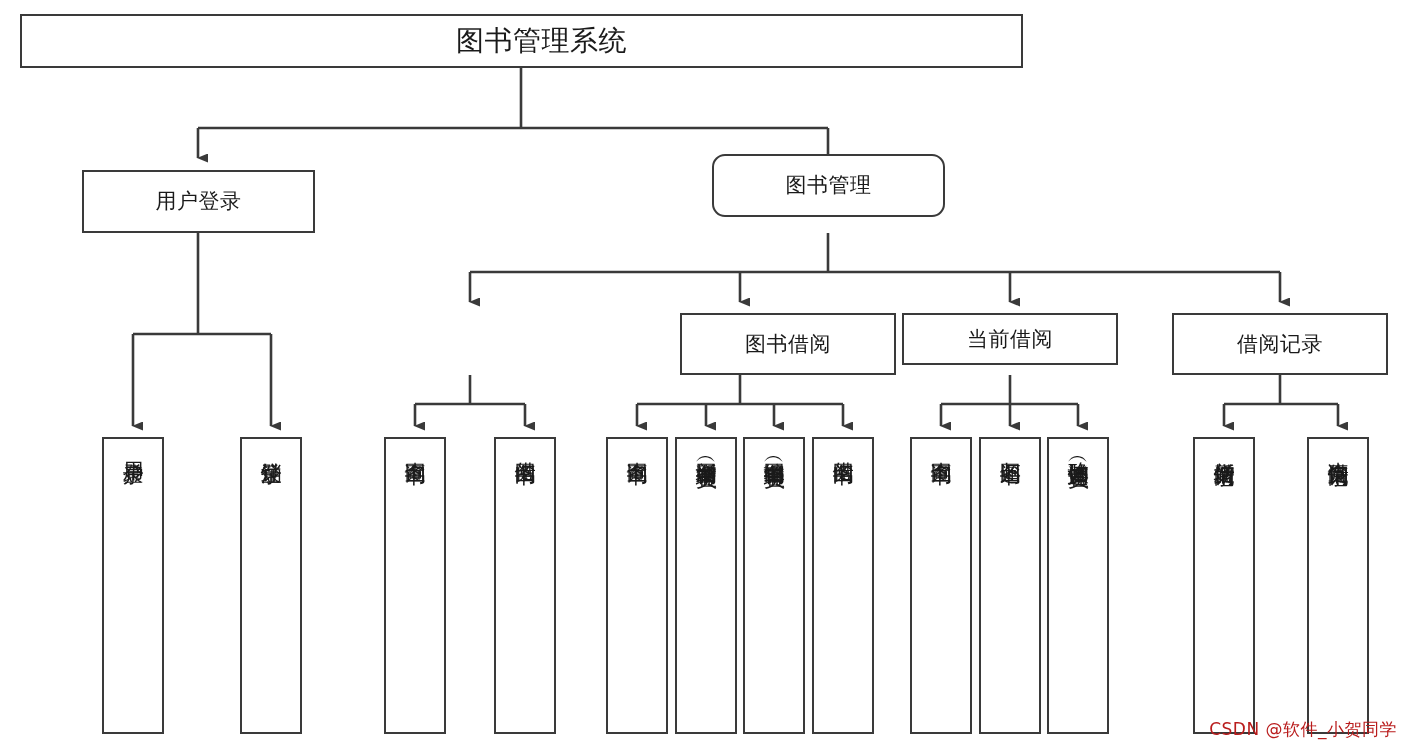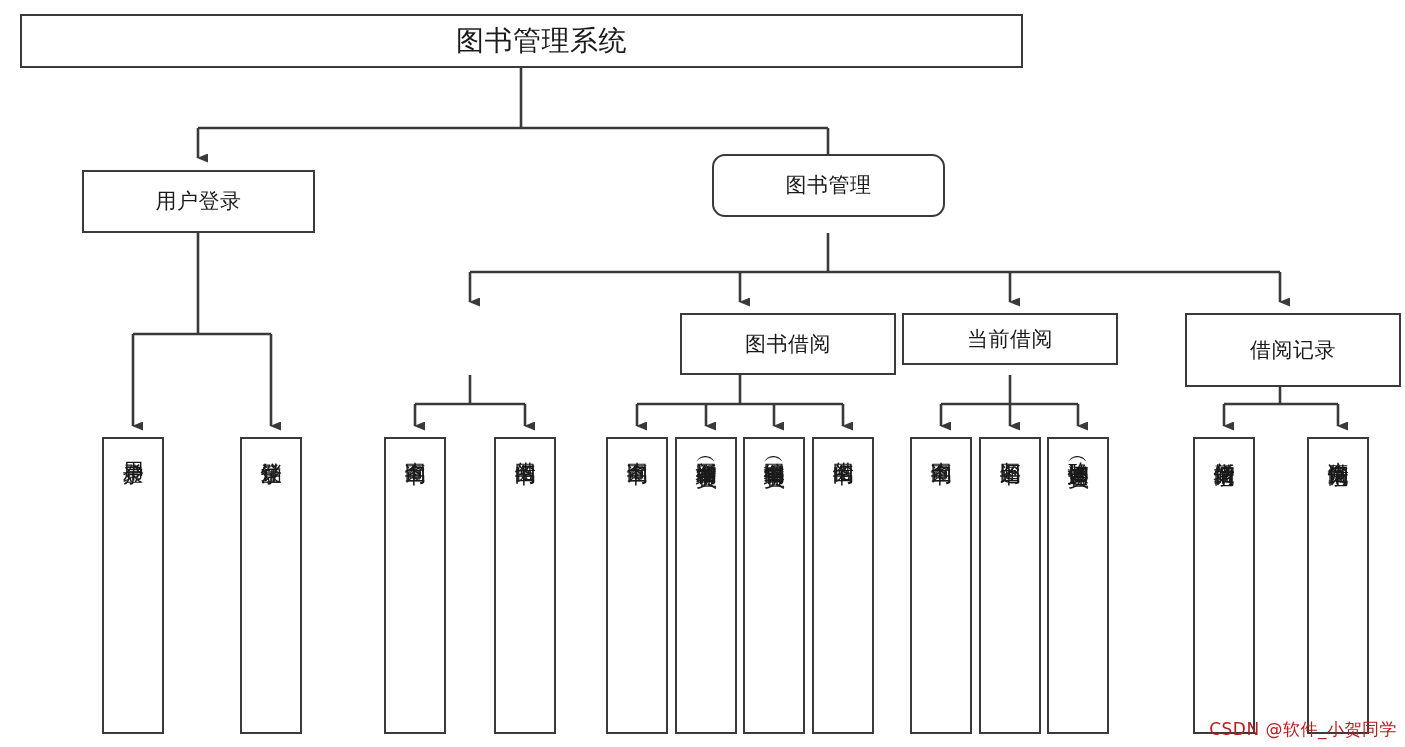--- a/index.html
+++ b/index.html
@@ -145,21 +145,21 @@
 
 
   <div class="node horizontal" style="left:632px; top:313px; width:216px; height:62px;margin-left:48px;">
     <span class="node-label">图书借阅</span>
   </div>
 
   <div class="node horizontal" style="left:902px; top:313px; width:216px; height:52px;">
     <span class="node-label">当前借阅</span>
   </div>
 
-  <div class="node horizontal" style="left:1172px; top:313px; width:216px; height:74px;margin-left:13px;">
+  <div class="node horizontal" style="left:1172px; top:313px; width:216px; height:62px;">
     <span class="node-label">借阅记录</span>
   </div>
 
   <div class="node vertical" style="left:102px; top:437px; width:62px; height:297px;">
     <span class="node-label">用户登录</span>
   </div>
 
   <div class="node vertical" style="left:240px; top:437px; width:62px; height:297px;">
     <span class="node-label">注销登录</span>
   </div>

